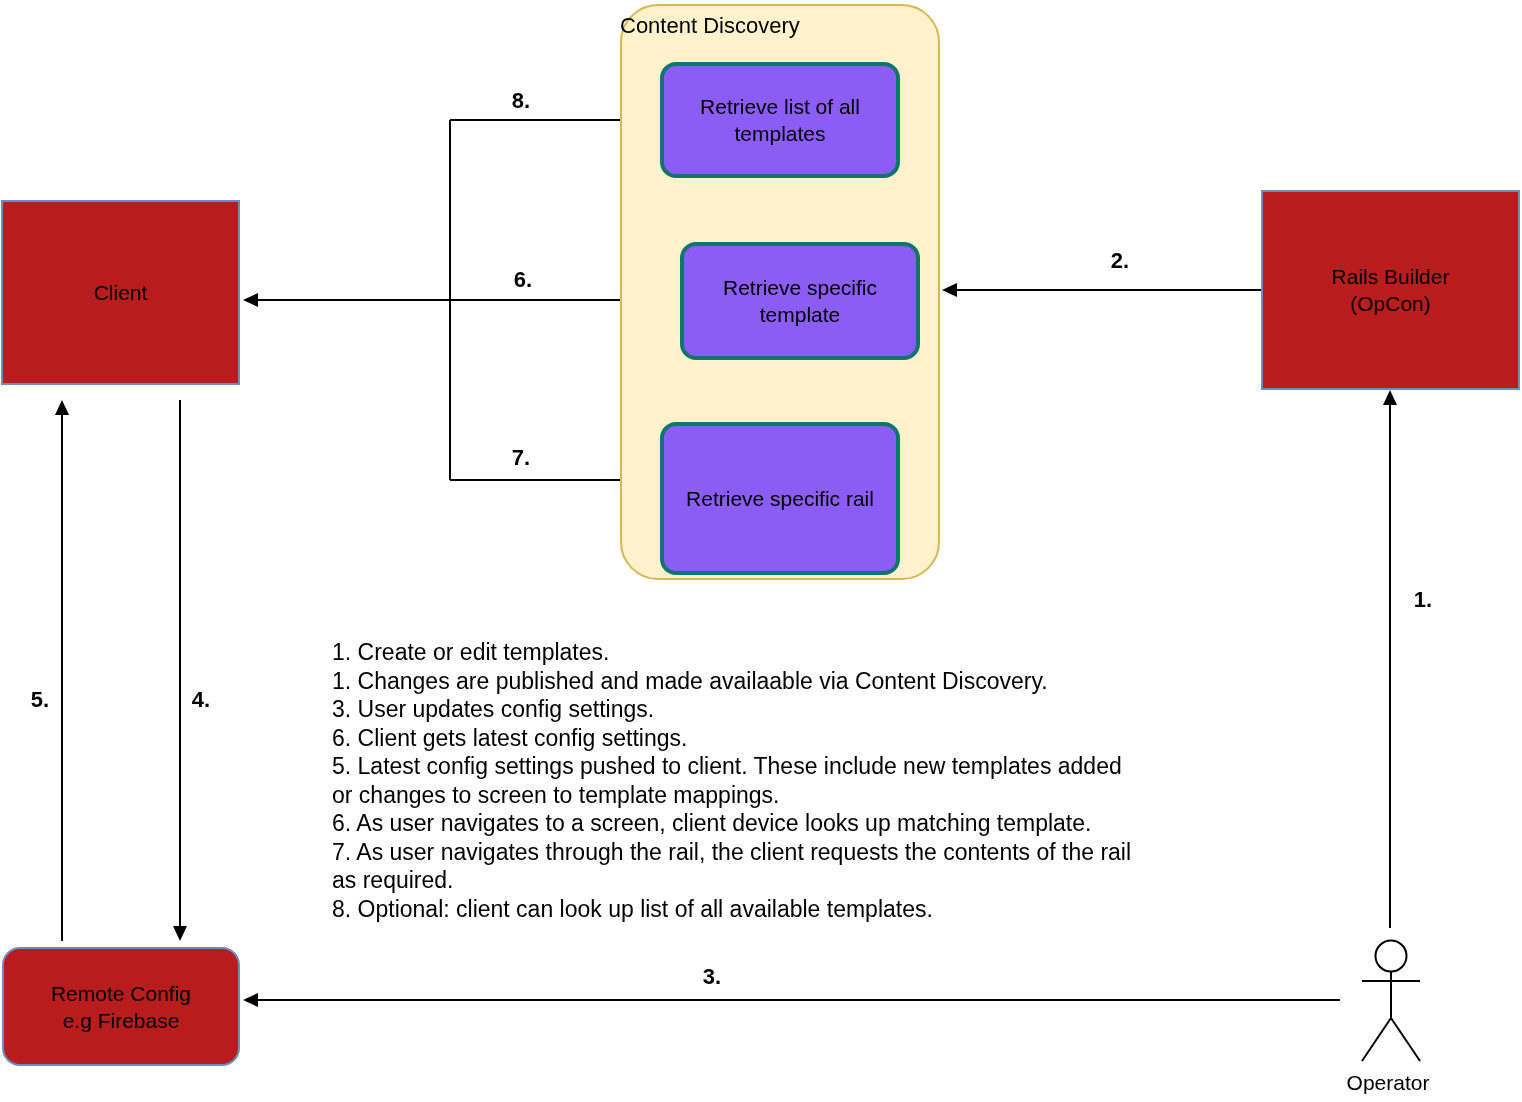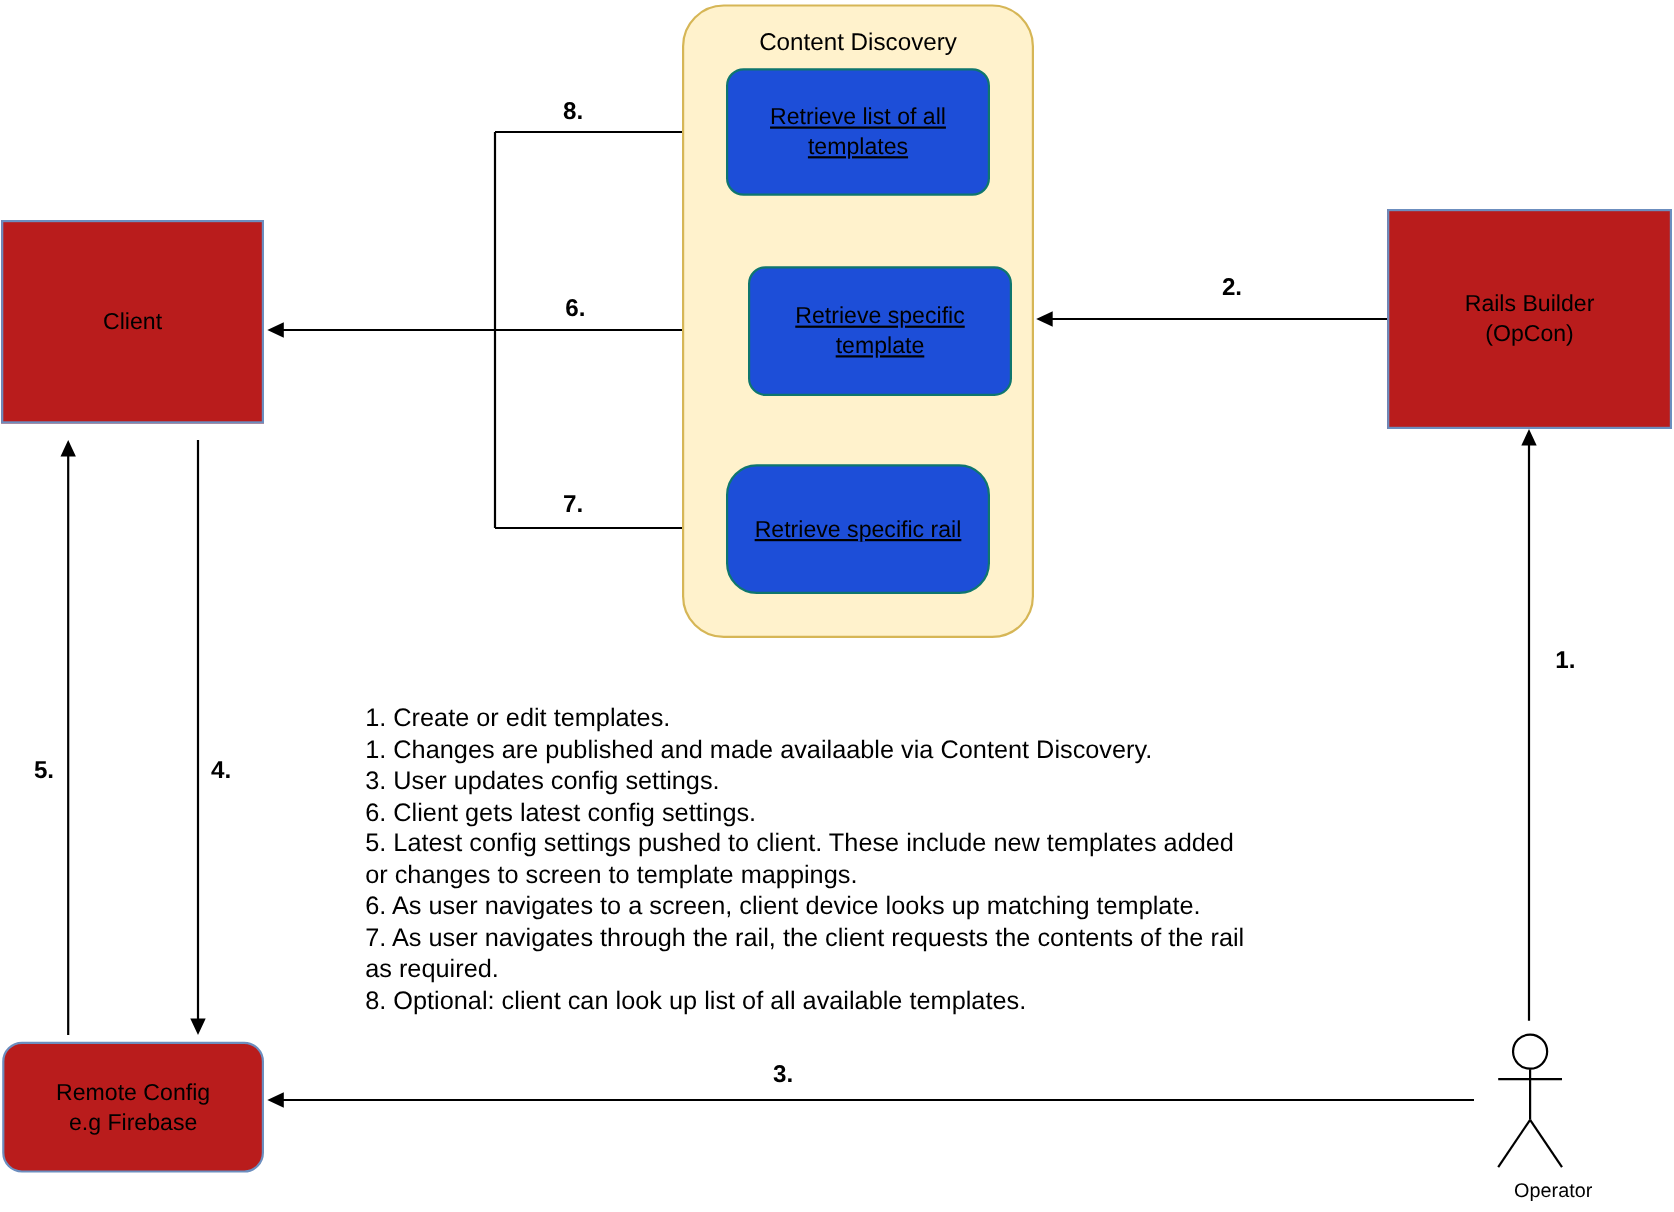--- a/index.html
+++ b/index.html
@@ -28,42 +28,38 @@
     position:absolute;
     left:620px;top:4px;width:320px;height:576px;
     background:#fff2cc;
     border:2px solid #d6b656;
     border-radius:38px;
     box-sizing:border-box;
   }
   .container-title{
     position:absolute;
     left:620px;top:13px;width:320px;
-    text-align:center;
     font-size:22px;
-    margin-top:12px;
   }
   .white-box{
-    background:#1d4ed8;
-    border:2px solid #0f766e;
+    background:#8b5cf6;
+    border:4px solid #0f766e;
     border-radius:16px;
-    text-decoration:underline;
   }
   .arrow-label{
     position:absolute;
     transform:translate(-50%,-50%);
     font-size:22px;font-weight:bold;
     white-space:nowrap;
   }
   .plain-label{
     position:absolute;
     transform:translate(-50%,-50%);
-    font-size:18px;
+    font-size:21px;
     white-space:nowrap;
-    margin-left:24px;
   }
   .notes{
     position:absolute;
     left:332px;top:638px;width:890px;
     font-size:23px;line-height:28.5px;
   }
   .notes div{white-space:pre-line;}
   svg line, svg path, svg circle{stroke:#000;stroke-width:2;fill:none;}
   svg polygon{fill:#000;stroke:none;}
 </style>
@@ -114,21 +110,21 @@
   <div class="container-title">Content Discovery</div>
 
   <div class="node white-box" style="left:660px;top:62px;width:240px;height:116px;">
     <span>Retrieve list of all
 templates</span>
   </div>
   <div class="node white-box" style="left:680px;top:242px;width:240px;height:118px;">
     <span>Retrieve specific
 template</span>
   </div>
-  <div class="node white-box" style="left:660px;top:422px;width:240px;height:118px;border-radius:28px;">
+  <div class="node white-box" style="left:660px;top:422px;width:240px;height:153px;">
     <span>Retrieve specific rail</span>
   </div>
 
   <div class="node blue" style="left:1px;top:200px;width:239px;height:185px;">
     <span>Client</span>
   </div>
 
   <div class="node blue" style="left:1261px;top:190px;width:259px;height:200px;">
     <span>Rails Builder
 (OpCon)</span>

